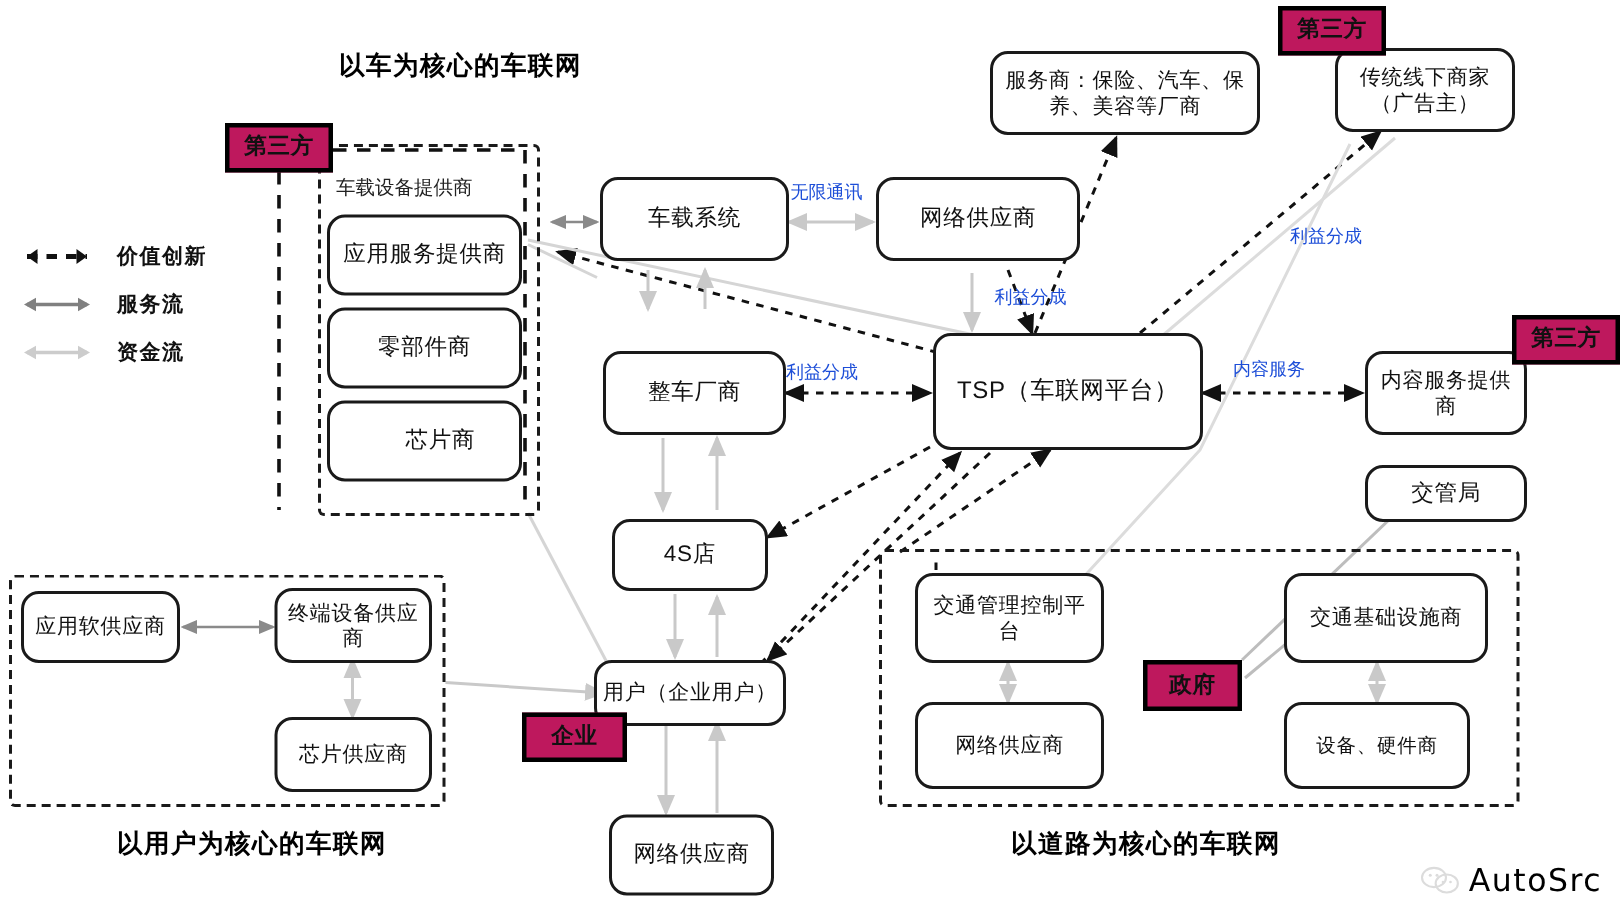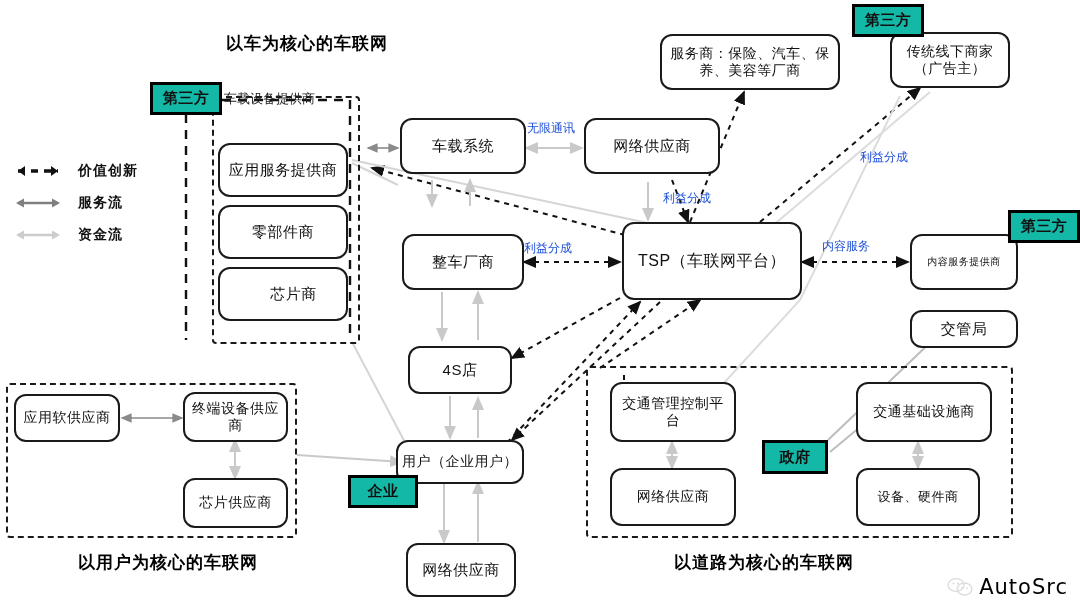--- a/index.html
+++ b/index.html
@@ -33,21 +33,21 @@
     letter-spacing:.5px;
     padding:2px 4px;
     z-index:3;
   }
   .node.sq{
     border:3px solid #000;
     border-radius:0;
     font-weight:bold;
     font-size:15px;
     z-index:6;
-    background:#14b8a6;
+    background:#be185d;
   }
   .group{
     position:absolute;
     box-sizing:border-box;
     border:2px dashed #1a1a1a;
     border-radius:4px;
     background:transparent;
     z-index:1;
   }
   .caption{
@@ -217,21 +217,21 @@
       </svg>
       <span class="legtext">资金流</span>
     </div>
   </div>
 
   <div class="sectiontitle" style="left:226px;top:32px;">以车为核心的车联网</div>
   <div class="sectiontitle" style="left:78px;top:551px;">以用户为核心的车联网</div>
   <div class="sectiontitle" style="left:674px;top:551px;">以道路为核心的车联网</div>
 
   <div class="group" style="left:212px;top:96px;width:148px;height:248px;"></div>
-  <div class="caption" style="left:224px;top:90px;">车载设备提供商</div>
+  <div class="caption" style="left:224px;top:116px;">车载设备提供商</div>
 
   <div class="group" style="left:6px;top:383px;width:291px;height:155px;"></div>
 
   <div class="group" style="left:586px;top:366px;width:427px;height:172px;"></div>
 
   <div class="node sq" style="left:150px;top:82px;width:72px;height:33px;">第三方</div>
 
   <div class="node" style="left:218px;top:143px;width:130px;height:54px;">应用服务提供商</div>
   <div class="node" style="left:218px;top:205px;width:130px;height:54px;">零部件商</div>
   <div class="node" style="left:218px;top:267px;width:130px;height:54px;padding-left:25px;">芯片商</div>
@@ -242,21 +242,21 @@
   <div class="node" style="left:660px;top:34px;width:180px;height:56px;font-size:14px;">服务商：保险、汽车、保养、美容等厂商</div>
 
   <div class="node sq" style="left:852px;top:4px;width:72px;height:33px;">第三方</div>
   <div class="node" style="left:890px;top:32px;width:120px;height:56px;font-size:14px;">传统线下商家（广告主）</div>
 
   <div class="node" style="left:402px;top:234px;width:122px;height:56px;">整车厂商</div>
 
   <div class="node" style="left:622px;top:222px;width:180px;height:78px;font-size:16px;">TSP（车联网平台）</div>
 
   <div class="node sq" style="left:1008px;top:210px;width:72px;height:33px;">第三方</div>
-  <div class="node" style="left:910px;top:234px;width:108px;height:56px;font-size:10px;">内容服务提供商</div>
+  <div class="node" style="left:910px;top:234px;width:108px;height:56px;font-size:14px;">内容服务提供商</div>
 
   <div class="node" style="left:910px;top:310px;width:108px;height:38px;">交管局</div>
 
   <div class="node" style="left:408px;top:346px;width:104px;height:48px;">4S店</div>
 
   <div class="node" style="left:396px;top:440px;width:128px;height:44px;font-size:14px;">用户（企业用户）</div>
   <div class="node sq" style="left:348px;top:475px;width:70px;height:33px;">企业</div>
 
   <div class="node" style="left:406px;top:543px;width:110px;height:54px;">网络供应商</div>
 

